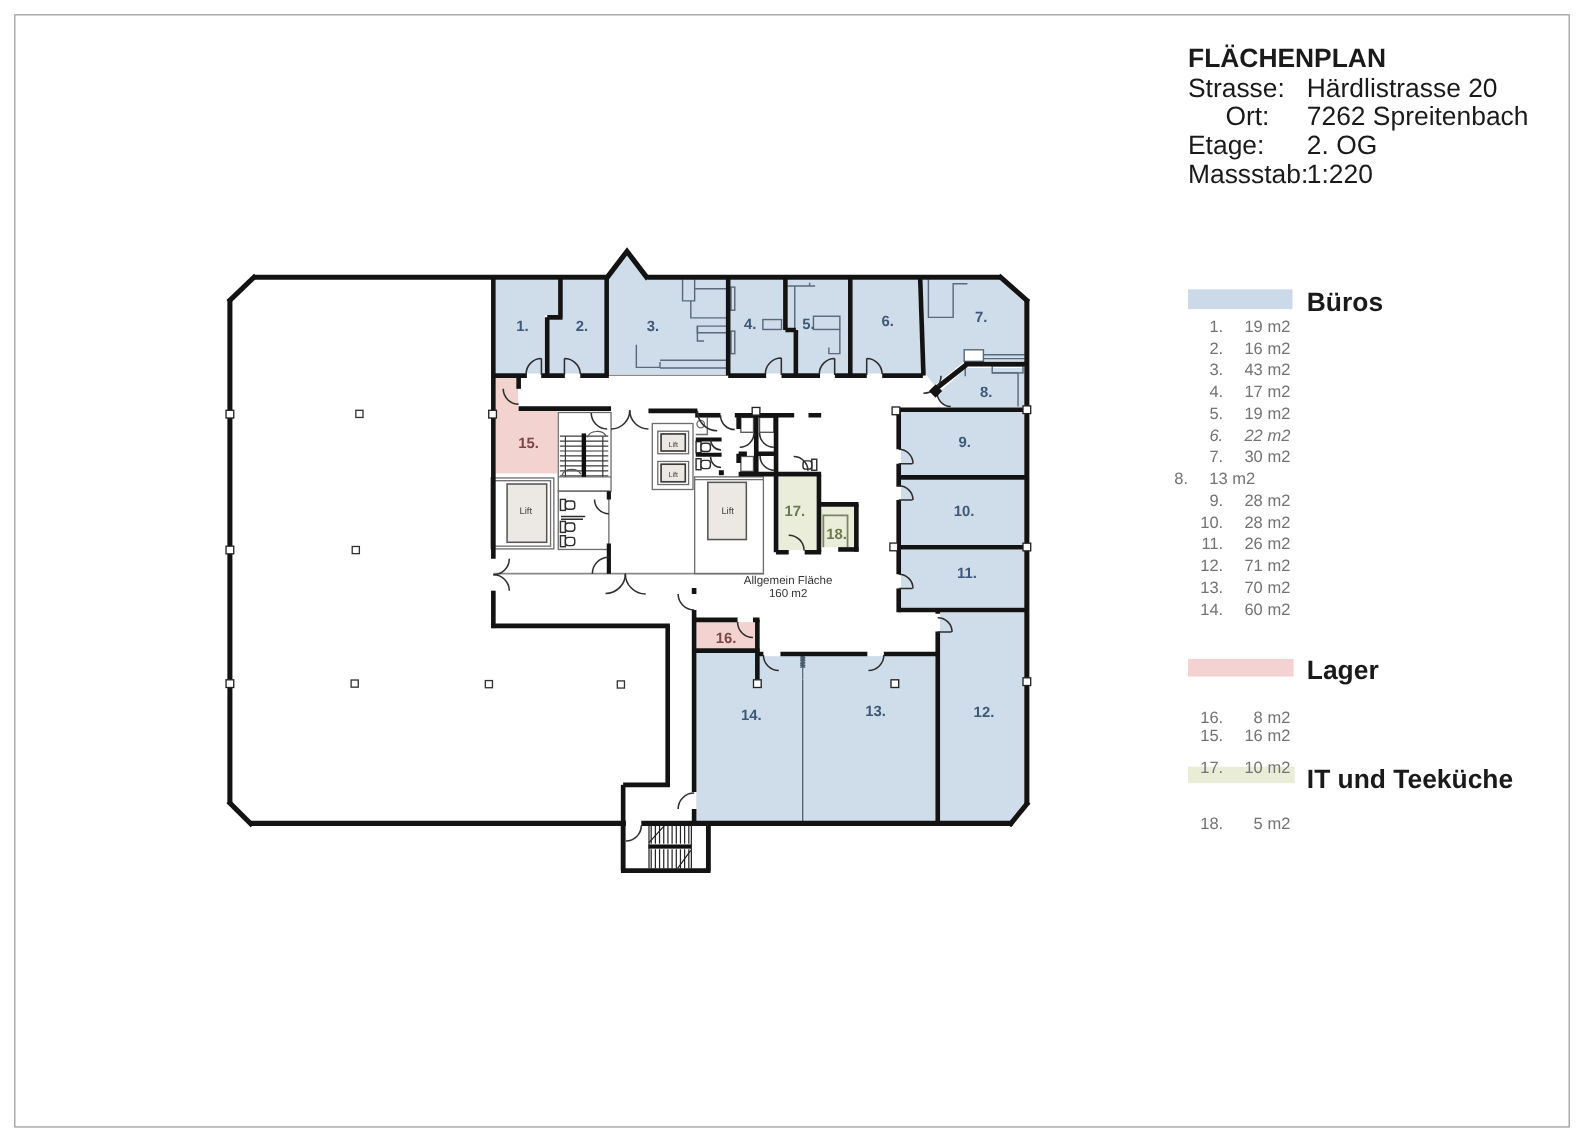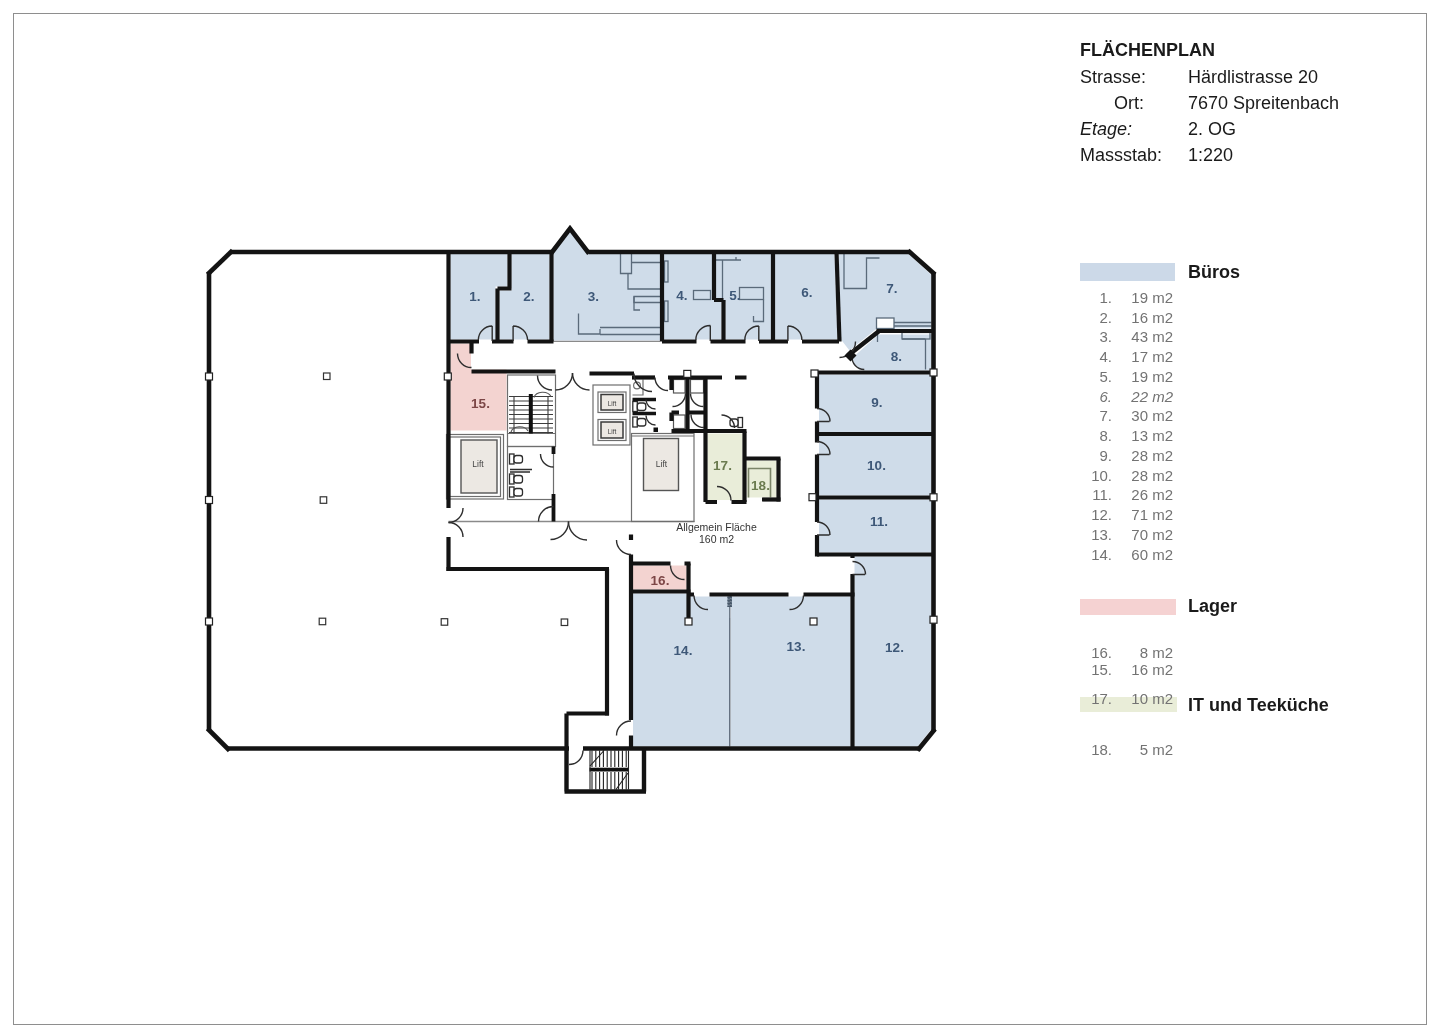--- a/index.html
+++ b/index.html
@@ -1,55 +1,55 @@
 <!DOCTYPE html>
 <html><head>
 <meta charset="utf-8">
 <style>
   html,body{margin:0;padding:0;background:#fff;}
   body{font-family:"Liberation Sans", sans-serif;}
   .page{position:relative;width:1440px;height:1035px;background:#fff;overflow:hidden;}
   .frame{position:absolute;left:13px;top:13px;width:1412px;height:1010px;border:1.5px solid #8e8e8e;}
-  .leg{position:absolute;color:#1a1a1a;font-size:18px;white-space:nowrap;}
+  .leg{position:absolute;color:#1a1a1a;font-size:24px;white-space:nowrap;}
   .li{position:absolute;color:#737373;font-size:15px;white-space:nowrap;}
   .b{font-weight:bold;}
   .n{display:inline-block;width:32px;text-align:right;}
   .a{display:inline-block;width:36px;text-align:right;}
   svg{position:absolute;left:0;top:0;}
 </style>
 </head>
 <body>
 <div class="page">
 
 <div class="frame"></div>
 
 <div class="leg b" style="left:1080px;top:40px;">FLÄCHENPLAN</div>
 
 <div class="leg" style="left:1080px;top:66.5px;">Strasse:</div>
 <div class="leg" style="left:1188px;top:66.5px;">Härdlistrasse 20</div>
 <div class="leg" style="left:1114px;top:92.5px;">Ort:</div>
-<div class="leg" style="left:1188px;top:92.5px;">7670 Spreitenbach</div>
-<div class="leg" style="left:1080px;top:118.5px;font-style:italic;">Etage:</div>
+<div class="leg" style="left:1188px;top:92.5px;">7262 Spreitenbach</div>
+<div class="leg" style="left:1080px;top:118.5px;">Etage:</div>
 <div class="leg" style="left:1188px;top:118.5px;">2. OG</div>
 <div class="leg" style="left:1080px;top:144.5px;">Massstab:</div>
 <div class="leg" style="left:1188px;top:144.5px;text-align:center;">1:220</div>
 
 
 <div class="leg" style="left:1080px;top:263px;width:95px;height:17.5px;background:#ccd9e8;"></div>
 
 <div class="leg b" style="left:1188px;top:262px;">Büros</div>
 
 <div class="li" style="left:1080px;top:288.80px;"><span class="n">1.</span><span class="a">19</span>&nbsp;m2</div>
 <div class="li" style="left:1080px;top:308.55px;"><span class="n">2.</span><span class="a">16</span>&nbsp;m2</div>
 <div class="li" style="left:1080px;top:328.30px;"><span class="n">3.</span><span class="a">43</span>&nbsp;m2</div>
 <div class="li" style="left:1080px;top:348.05px;"><span class="n">4.</span><span class="a">17</span>&nbsp;m2</div>
 <div class="li" style="left:1080px;top:367.80px;"><span class="n">5.</span><span class="a">19</span>&nbsp;m2</div>
 <div class="li" style="left:1080px;top:387.55px;font-style:italic;"><span class="n">6.</span><span class="a">22</span>&nbsp;m2</div>
 <div class="li" style="left:1080px;top:407.30px;"><span class="n">7.</span><span class="a">30</span>&nbsp;m2</div>
-<div class="li" style="left:1080px;top:427.05px;"><span class="n">8.</span><span class="a">13</span>&nbsp;m2</div>
+<div class="li" style="left:1048px;top:427.05px;"><span class="n">8.</span><span class="a">13</span>&nbsp;m2</div>
 <div class="li" style="left:1080px;top:446.80px;"><span class="n">9.</span><span class="a">28</span>&nbsp;m2</div>
 <div class="li" style="left:1080px;top:466.55px;"><span class="n">10.</span><span class="a">28</span>&nbsp;m2</div>
 <div class="li" style="left:1080px;top:486.30px;"><span class="n">11.</span><span class="a">26</span>&nbsp;m2</div>
 <div class="li" style="left:1080px;top:506.05px;"><span class="n">12.</span><span class="a">71</span>&nbsp;m2</div>
 <div class="li" style="left:1080px;top:525.80px;"><span class="n">13.</span><span class="a">70</span>&nbsp;m2</div>
 <div class="li" style="left:1080px;top:545.55px;"><span class="n">14.</span><span class="a">60</span>&nbsp;m2</div>
 
 <div class="leg" style="left:1080px;top:599px;width:96px;height:15.5px;background:#f5d2d2;"></div>
 
 <div class="leg b" style="left:1188px;top:596px;">Lager</div>

